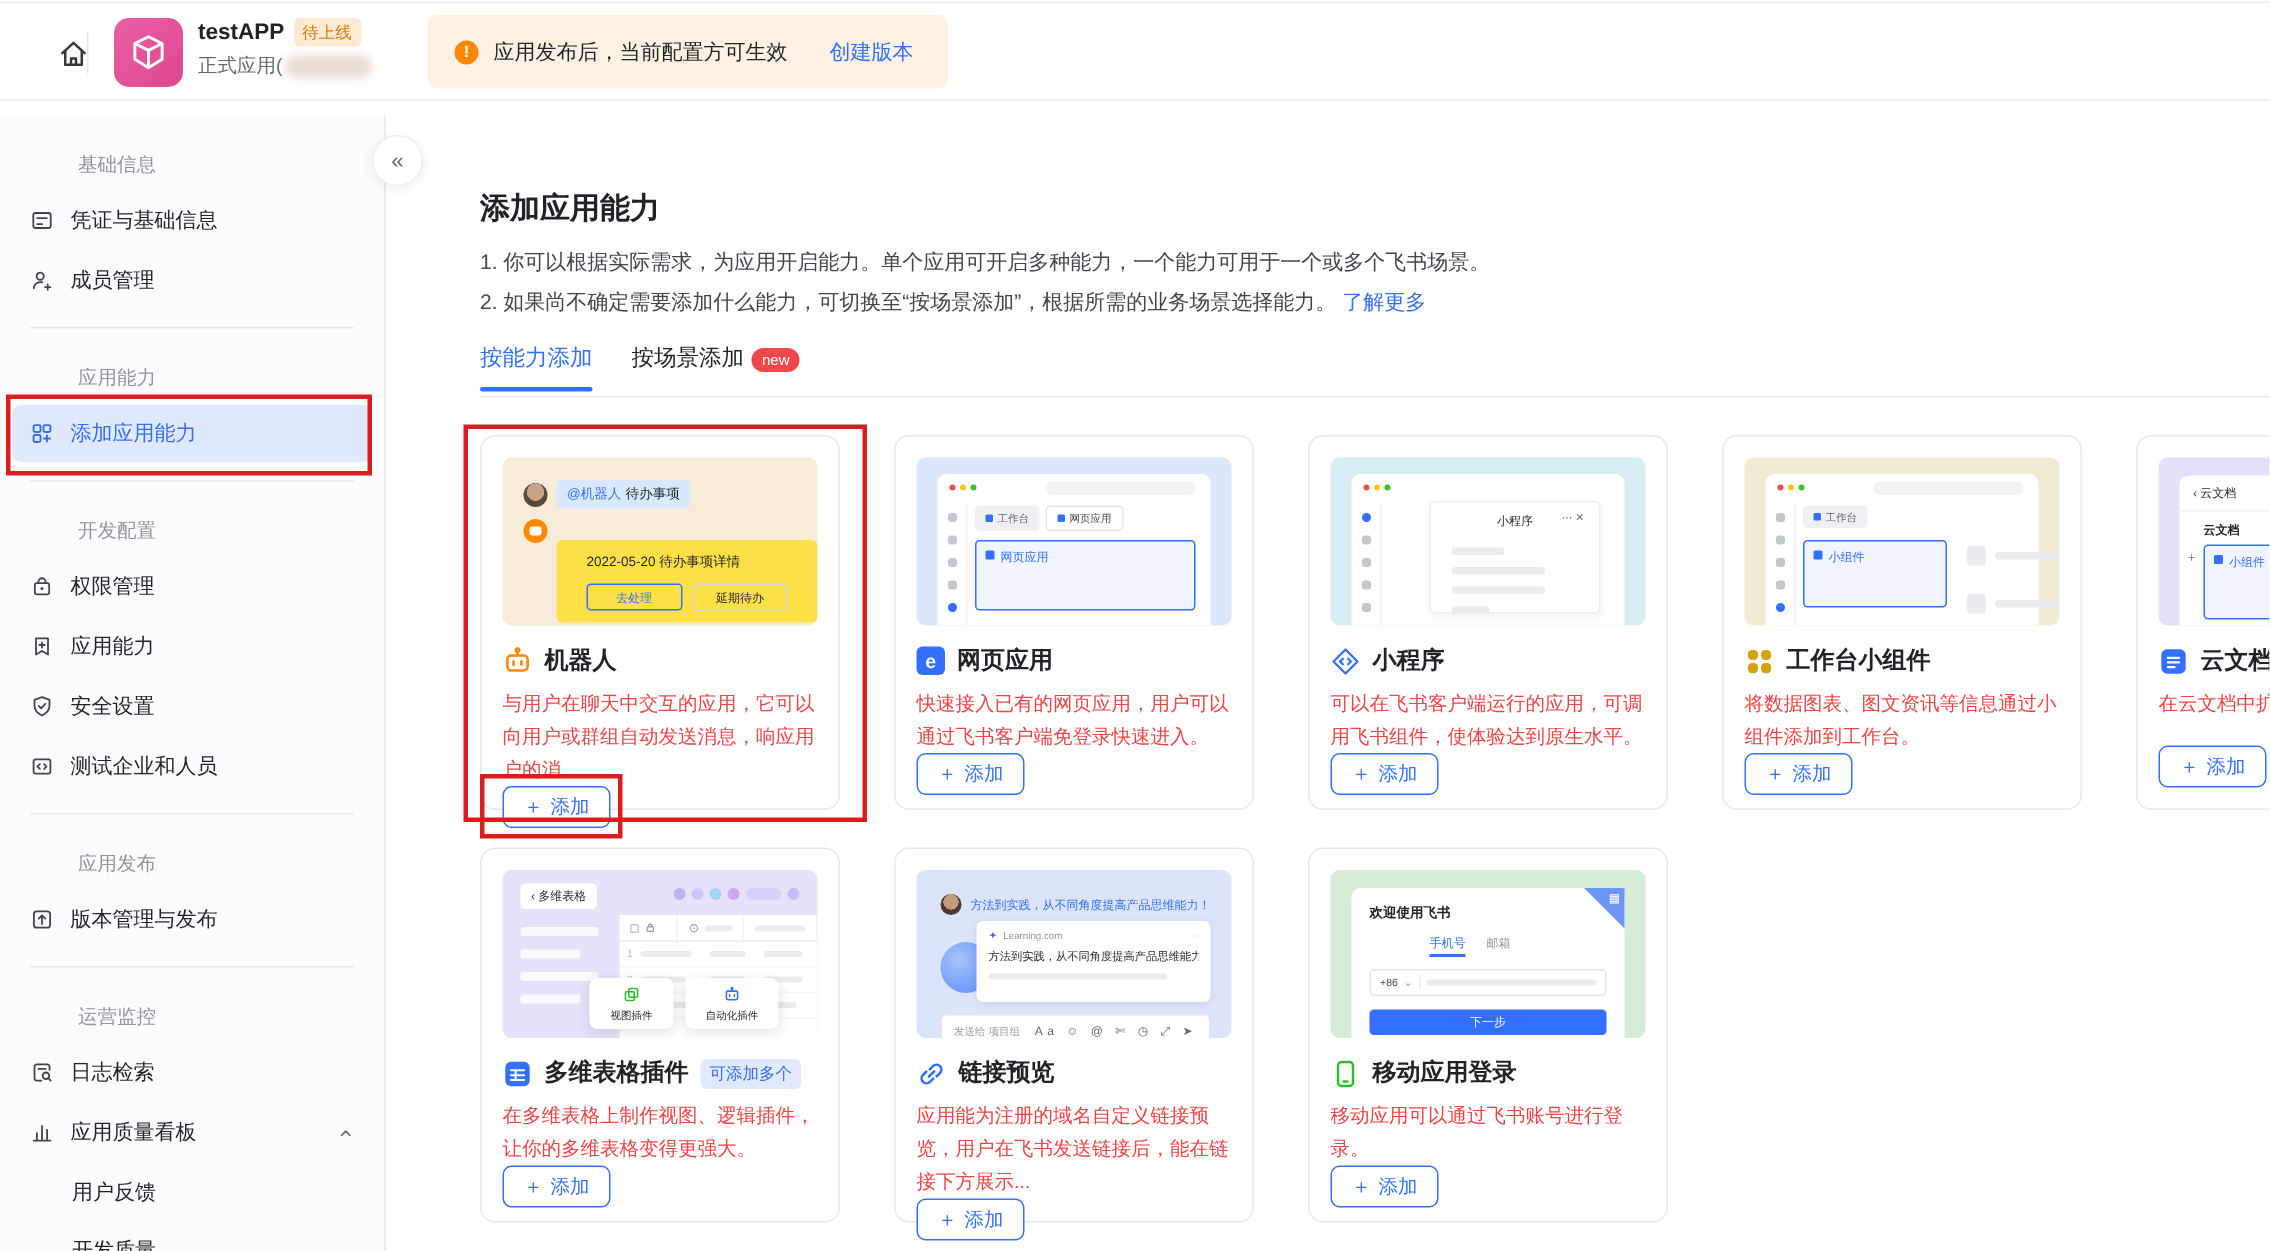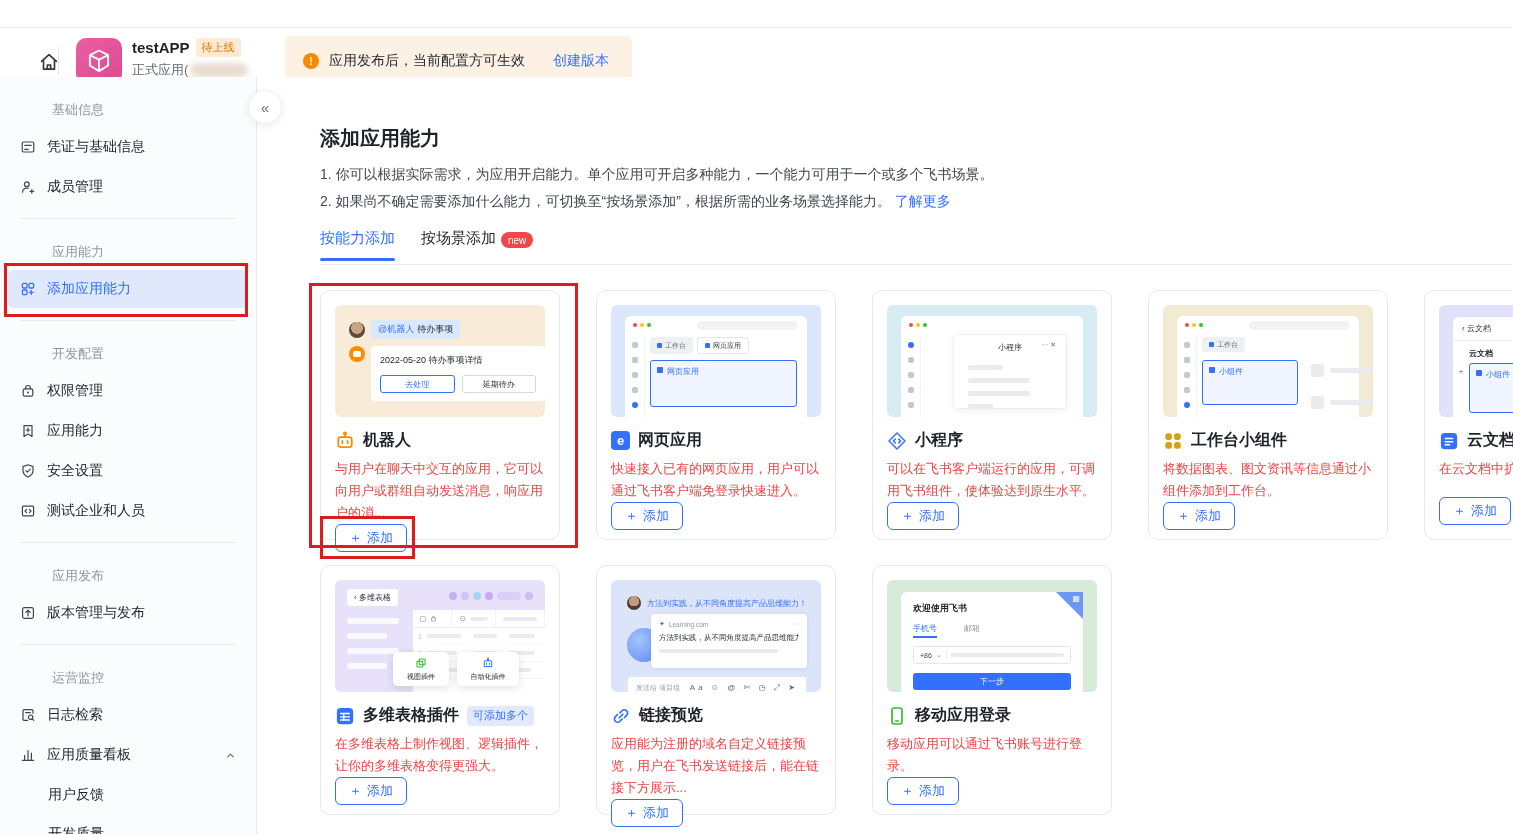--- a/index.html
+++ b/index.html
@@ -1,21 +1,21 @@
 <!DOCTYPE html>
 <html><head>
 <meta charset="utf-8">
 <style>
   * { margin:0; padding:0; box-sizing:border-box; }
   html,body { width:1513px; height:834px; overflow:hidden; background:#fff;
     font-family:"Liberation Sans","DejaVu Sans",sans-serif; color:#1f2329; }
   .page { position:relative; width:1513px; height:834px; }
 
   
-  .topbar { position:absolute; left:0; top:27px; width:100%; height:66px; background:#fff;
+  .topbar { position:absolute; left:0; top:1px; width:100%; height:66px; background:#fff;
     border-top:1px solid #e8eaed; border-bottom:1px solid #e8eaed; }
   .home-btn { position:absolute; left:36px; top:21px; width:26px; height:26px; display:flex; align-items:center; justify-content:center; cursor:pointer; }
   .tb-divider { position:absolute; left:58px; top:19px; width:1px; height:28px; background:#e3e5e8; }
   .app-icon { position:absolute; left:76px; top:10px; width:46px; height:46px; border-radius:10px;
     background:linear-gradient(135deg,#ea5fa5,#de4890); display:flex; align-items:center; justify-content:center; }
   .app-meta { position:absolute; left:132px; top:10px; }
   .app-name-row { display:flex; align-items:center; gap:6px; }
   .app-name { font-size:15px; font-weight:bold; color:#1f2329; }
   .app-status { font-size:11px; color:#de7802; background:#feead2; border-radius:4px; padding:2px 6px; }
   .app-sub { display:flex; align-items:center; gap:2px; margin-top:4px; font-size:13px; color:#646a73; }
@@ -91,21 +91,21 @@
 
   
   .pv-bot { background:#f8ecd9; }
   .bp-row1 { position:absolute; left:14px; top:15px; display:flex; align-items:center; gap:6px; }
   .bp-avatar { width:16px; height:16px; border-radius:50%; background:radial-gradient(circle at 50% 38%,#caa286 45%,#5d4a3e 46%); }
   .bp-pill { background:#d9e8fd; border-radius:3px; padding:3px 7px; font-size:9px; }
   .bp-at { color:#3370ff; } .bp-todo { color:#1f2329; margin-left:3px; }
   .bp-row2 { position:absolute; left:14px; top:41px; display:flex; gap:6px; align-items:flex-start; }
   .bp-bot-av { width:16px; height:16px; border-radius:50%; background:#ff8a00; position:relative; flex:none; }
   .bp-bot-av::after { content:""; position:absolute; left:4px; top:5px; width:8px; height:5.5px; border-radius:2px; background:#fff; }
-  .bp-msg { background:#ffffff; border-radius:4px; padding:8px 9px; width:174px; }
+  .bp-msg { background:#fde047; border-radius:4px; padding:8px 20px; width:174px;margin-top:14px; }
   .bp-date { font-size:9px; color:#1f2329; }
   .bp-btns { display:flex; gap:7px; margin-top:8px; }
   .bp-btn { font-size:8px; border-radius:3px; padding:2.5px 0; text-align:center; flex:1; }
   .bp-btn.pri { border:1px solid #3370ff; color:#3370ff; }
   .bp-btn.sec { border:1px solid #d5d8dc; color:#1f2329; }
 
   
   .pv-web { background:#dbe7fb; }
   .web-tabs { position:absolute; left:25px; top:21px; display:flex; gap:4px; }
   .tab-gray { background:#eef1f4; color:#646a73; }
@@ -168,21 +168,21 @@
   .lp-text { font-size:7.5px; color:#1f2329; margin-top:5px; white-space:nowrap; overflow:hidden; }
   .lp-card .skel { margin-top:6px; height:4px; width:85%; }
   .lp-input { position:absolute; left:16px; right:14px; top:96px; height:24px; background:#fff; border:1px solid #e3e6ec;
     border-radius:4px; display:flex; align-items:center; padding:0 8px; font-size:7px; color:#9aa0a8; }
   .lp-tools { margin-left:auto; font-size:8px; color:#646a73; letter-spacing:3px; }
 
   
   .pv-mobile { background:#d6ecd9; }
   .mb-card { position:absolute; left:14px; right:14px; top:12px; bottom:0; background:#fff; border-radius:6px 6px 0 0; padding:10px 12px; }
   .mb-title { font-size:9px; font-weight:bold; }
-  .mb-tabs { display:flex; gap:27px; margin-top:8px; font-size:8px; }
+  .mb-tabs { display:flex; gap:14px; margin-top:8px; font-size:8px;margin-left:40px; }
   .mb-tab1 { color:#3370ff; border-bottom:2px solid #3370ff; padding-bottom:2px; }
   .mb-tab2 { color:#8f959e; }
   .mb-input { margin-top:8px; height:18px; border:1px solid #e3e6ec; border-radius:3px; display:flex; align-items:center; padding:0 6px; font-size:7px; color:#41464e; gap:4px; }
   .mb-input .sep { width:1px; height:10px; background:#eceef1; }
   .mb-input .skel { flex:1; height:4px; }
   .mb-btn { margin-top:9px; height:17px; border-radius:3px; background:#3370ff; color:#fff; font-size:8px;
     display:flex; align-items:center; justify-content:center; }
   .mb-qr { position:absolute; right:0; top:0; width:0; height:0; border-left:27px solid transparent; border-top:27px solid #6d96f7; }
   .mb-qr-glyph { position:absolute; right:3px; top:2px; font-size:8px; color:#fff; }
 

